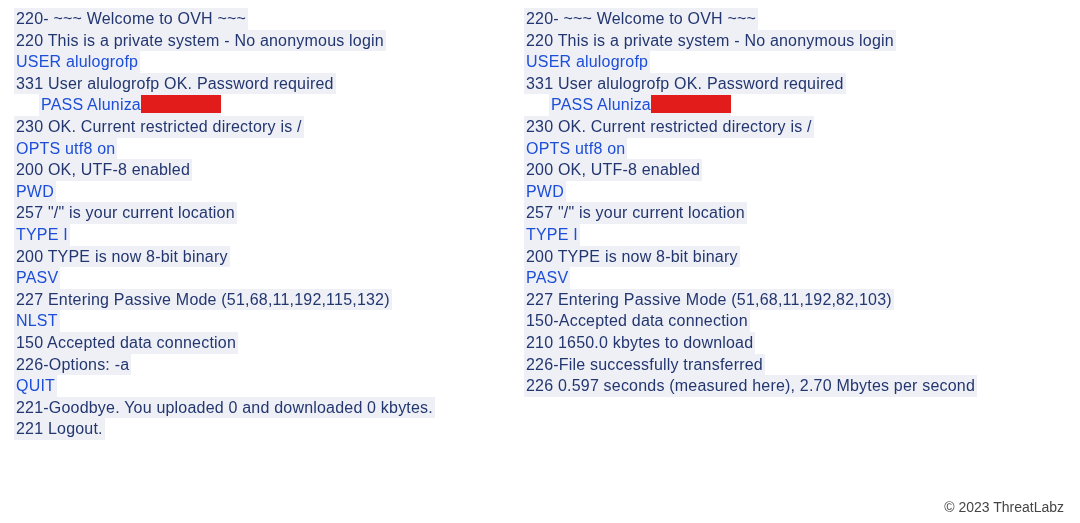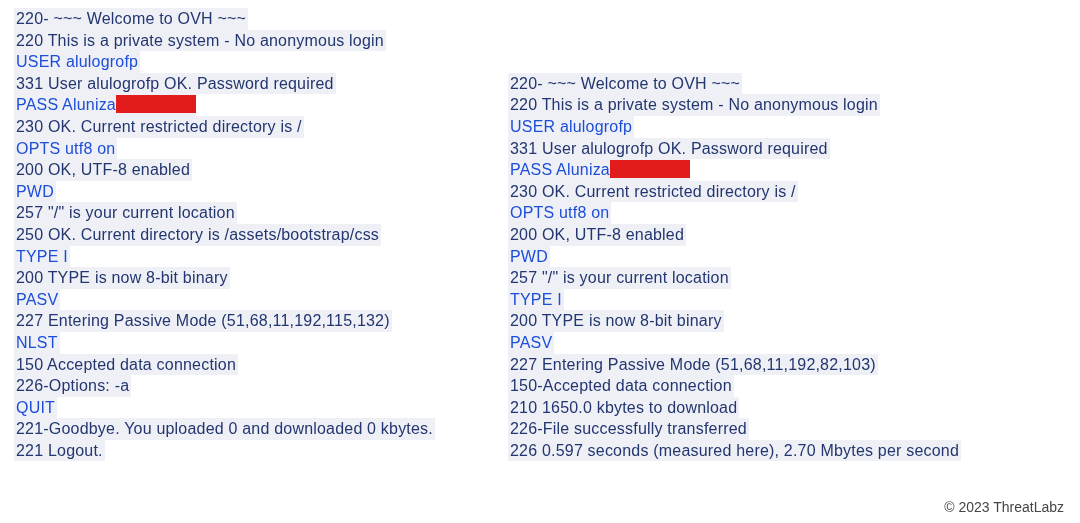--- a/index.html
+++ b/index.html
@@ -7,41 +7,40 @@
       font-family: "Segoe UI", Tahoma, Arial, sans-serif;
       font-size: 16px;
       background: #fff;
       width: 1080px;
       height: 523px;
       position: relative;
       color: #1f3864;
     }
     .cols {
       display: flex;
-      gap: 24px;
+      gap: 40px;
       padding: 8px 14px 0 14px;
-      align-items: flex-end;
     }
     .col { flex: 0 0 auto; }
     .col-left { width: 470px; }
     .col-right { width: 560px; }
     .line {
       display: block;
       line-height: 1.35;
       white-space: nowrap;
       letter-spacing: 0.2px;
     }
     .hl {
       background: #eef0f6;
       display: inline-block;
       padding: 0 2px;
     }
     .client { color: #1d4ed8; }
     .server { color: #23366f; }
-    .redact { position: relative; padding-right: 0; }
+    .redact { position: relative; padding-right: 0; margin-left: 25px; }
     
     .redact-box {
       display: inline-block;
       background: #e21b1b;
       width: 80px;
       height: 18px;
       vertical-align: -3px;
       margin-left: 0px;
     }
     .copyright {
@@ -62,21 +61,20 @@
     <span class="line"><span class="hl server">220-  ~~~ Welcome to OVH ~~~</span></span>
     <span class="line"><span class="hl server">220 This is a private system - No anonymous login</span></span>
     <span class="line"><span class="hl client">USER alulogrofp</span></span>
     <span class="line"><span class="hl server">331 User alulogrofp OK. Password required</span></span>
     <span class="line"><span class="hl client redact"><span>PASS Aluniza</span><span class="redact-box"></span></span></span>
     <span class="line"><span class="hl server">230 OK. Current restricted directory is /</span></span>
     <span class="line"><span class="hl client">OPTS utf8 on</span></span>
     <span class="line"><span class="hl server">200 OK, UTF-8 enabled</span></span>
     <span class="line"><span class="hl client">PWD</span></span>
     <span class="line"><span class="hl server">257 "/" is your current location</span></span>
-    <span class="line"><span class="hl server">250 OK. Current directory is /assets/bootstrap/css</span></span>
     <span class="line"><span class="hl client">TYPE I</span></span>
     <span class="line"><span class="hl server">200 TYPE is now 8-bit binary</span></span>
     <span class="line"><span class="hl client">PASV</span></span>
     <span class="line"><span class="hl server">227 Entering Passive Mode (51,68,11,192,115,132)</span></span>
     <span class="line"><span class="hl client">NLST</span></span>
     <span class="line"><span class="hl server">150 Accepted data connection</span></span>
     <span class="line"><span class="hl server">226-Options: -a</span></span>
     <span class="line"><span class="hl client">QUIT</span></span>
     <span class="line"><span class="hl server">221-Goodbye. You uploaded 0 and downloaded 0 kbytes.</span></span>
     <span class="line"><span class="hl server">221 Logout.</span></span>

